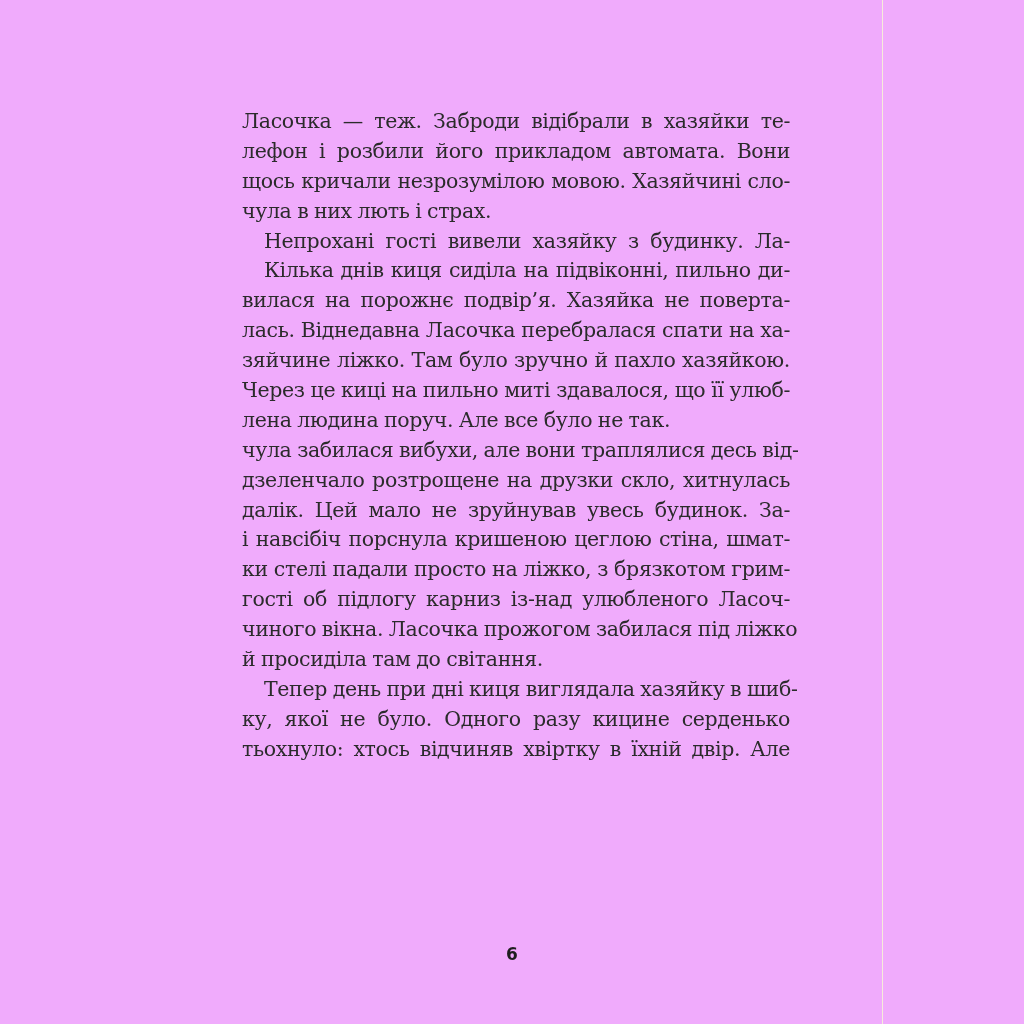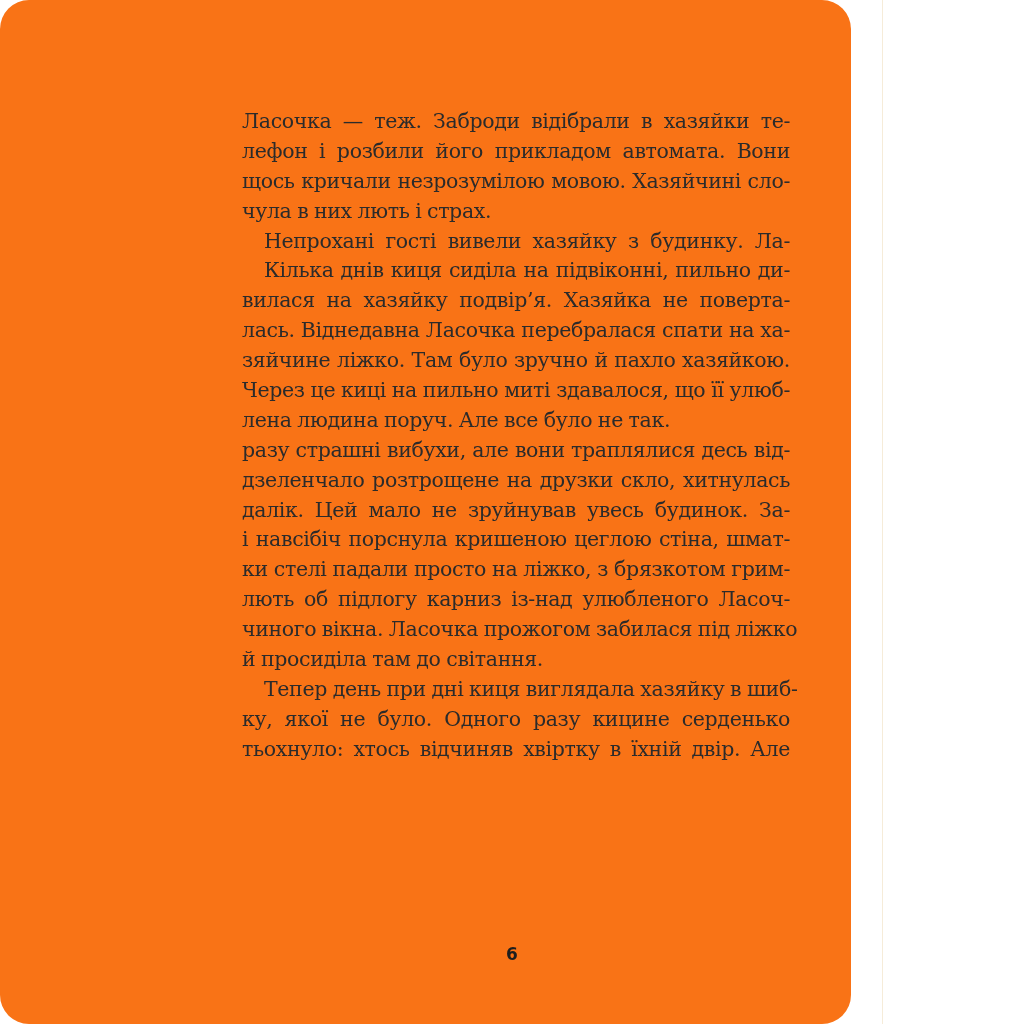--- a/index.html
+++ b/index.html
@@ -5,24 +5,23 @@
   html, body {
     margin: 0;
     padding: 0;
     width: 1024px;
     height: 1024px;
     background: #ffffff;
     overflow: hidden;
   }
   .page {
     position: relative;
-    width: 851px;
+    width: 1024px;
     height: 1024px;
-    background: #f97316;
-    border-radius: 29px;
+    background: #f0abfc;
   }
   .edge-line {
     position: absolute;
     left: 882px;
     top: 0;
     width: 1px;
     height: 1024px;
     background: #f6ecd9;
   }
   .text-block {
@@ -76,34 +75,34 @@
       <span class="line">щось кричали незрозумілою мовою. Хазяйчині сло-</span>
       <span class="line last">чула в них лють і страх.</span>
     </div>
 
     <div>
       <span class="line indent">Непрохані гості вивели хазяйку з будинку. Ла-</span>
     </div>
 
     <div>
       <span class="line indent">Кілька днів киця сиділа на підвіконні, пильно ди-</span>
-      <span class="line">вилася на хазяйку подвір’я. Хазяйка не поверта-</span>
+      <span class="line">вилася на порожнє подвір’я. Хазяйка не поверта-</span>
       <span class="line">лась. Віднедавна Ласочка перебралася спати на ха-</span>
       <span class="line">зяйчине ліжко. Там було зручно й пахло хазяйкою.</span>
       <span class="line">Через це киці на пильно миті здавалося, що її улюб-</span>
       <span class="line last">лена людина поруч. Але все було не так.</span>
     </div>
 
     <div>
-      <span class="line">разу страшні вибухи, але вони траплялися десь від-</span>
+      <span class="line">чула забилася вибухи, але вони траплялися десь від-</span>
       <span class="line">дзеленчало розтрощене на друзки скло, хитнулась</span>
       <span class="line">далік. Цей мало не зруйнував увесь будинок. За-</span>
       <span class="line">і навсібіч порснула кришеною цеглою стіна, шмат-</span>
       <span class="line">ки стелі падали просто на ліжко, з брязкотом грим-</span>
-      <span class="line">лють об підлогу карниз із-над улюбленого Ласоч-</span>
+      <span class="line">гості об підлогу карниз із-над улюбленого Ласоч-</span>
       <span class="line">чиного вікна. Ласочка прожогом забилася під ліжко</span>
       <span class="line last">й просиділа там до світання.</span>
     </div>
 
     <div>
       <span class="line indent">Тепер день при дні киця виглядала хазяйку в шиб-</span>
       <span class="line">ку, якої не було. Одного разу кицине серденько</span>
       <span class="line">тьохнуло: хтось відчиняв хвіртку в їхній двір. Але</span>
     </div>
   </div>

